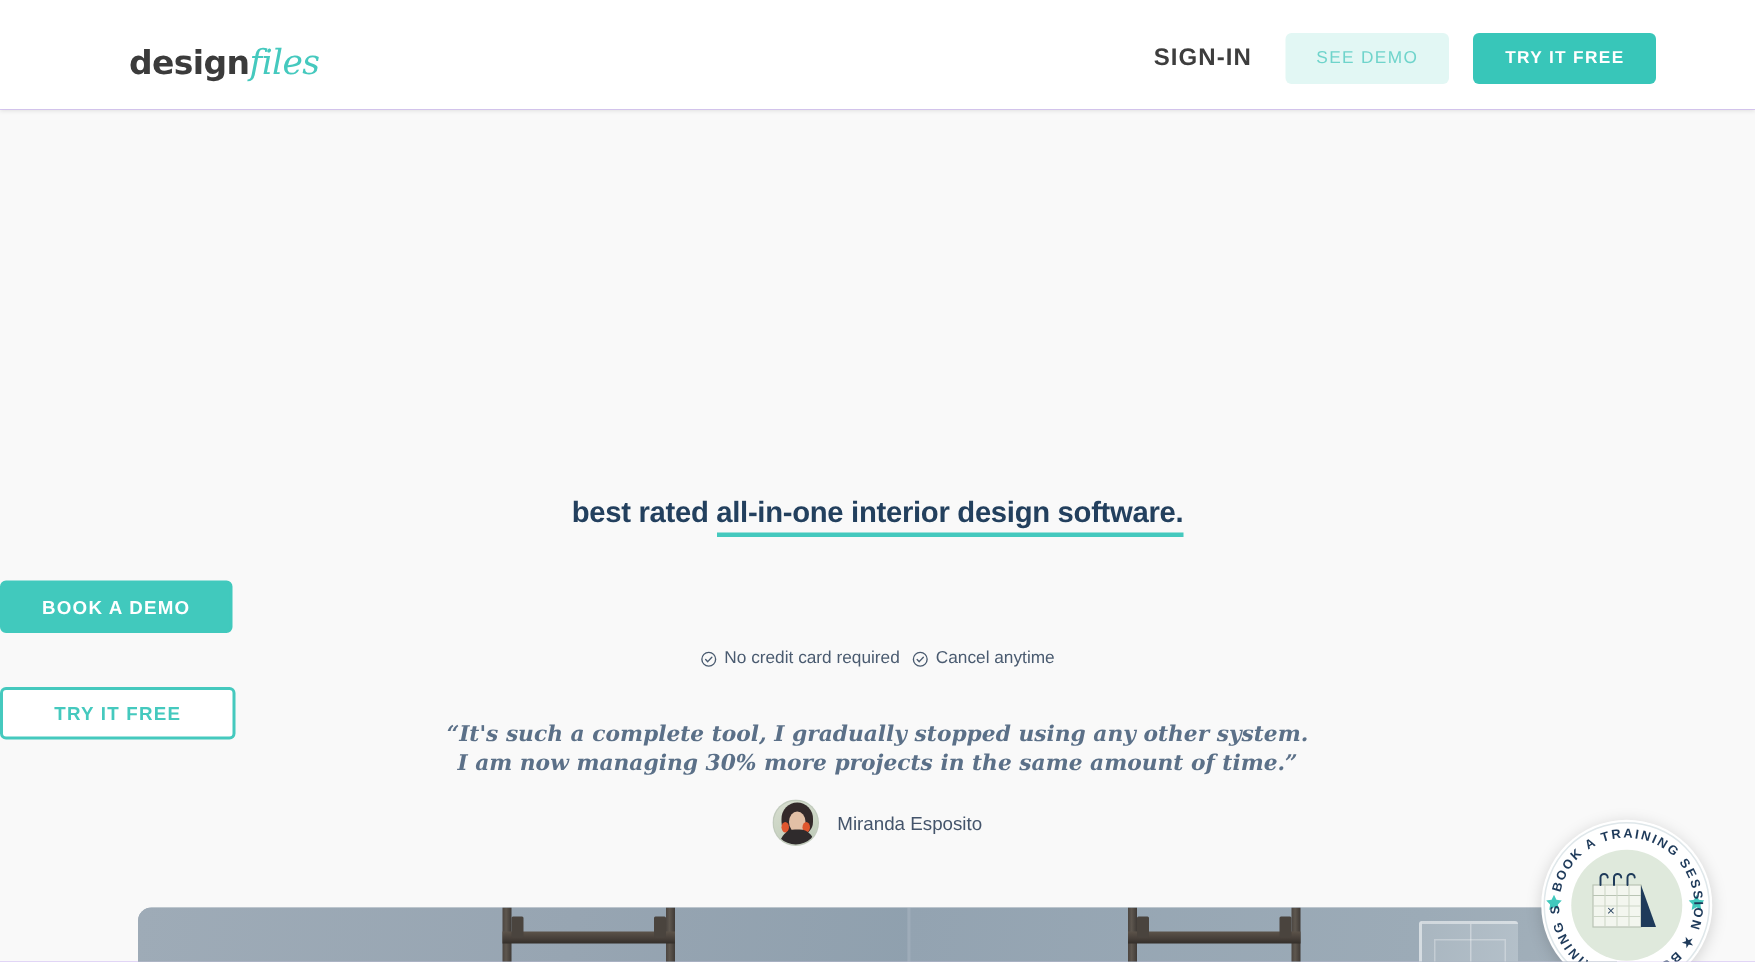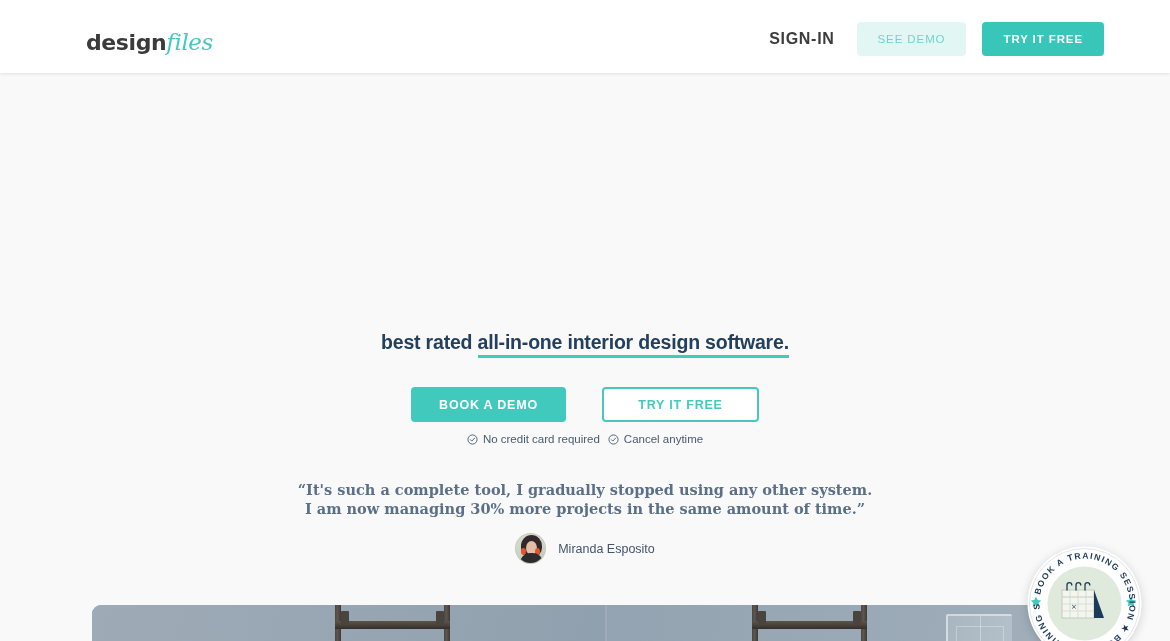--- a/index.html
+++ b/index.html
@@ -88,21 +88,21 @@
     letter-spacing: -0.2px;
   }
   .subhead .ul {
     border-bottom: 3px solid #45c9be;
     padding-bottom: 2px;
     margin-top: 45px;
   }
 
   .cta-row {
     position: absolute; top: 314px; left: 0; width: 1170px;
-    display: flex; justify-content: center; gap: 36px;
+    display: flex; justify-content: center; gap: 36px; flex-direction: column;
   }
   .btn-book-demo {
     background: #41c9bd; color: #ffffff;
     border: 2px solid #41c9bd; border-radius: 4px;
     height: 35px; width: 155px;
     font-size: 12.5px; font-weight: bold; letter-spacing: 0.8px;
     display: flex; align-items: center; justify-content: center;
     white-space: nowrap; cursor: pointer;
   }
   .btn-try-free-hero {
@@ -119,21 +119,21 @@
     display: flex; justify-content: center; align-items: center; gap: 8px;
     font-size: 11.5px; color: #4a5b70;
   }
   .assure { display: flex; align-items: center; gap: 5px; white-space: nowrap; }
   .assure svg { display: block; }
 
   .quote {
     position: absolute; top: 407px; left: 0; width: 1170px;
     text-align: center;
     font-family: "DejaVu Serif", serif;
-    font-weight: bold;
+    font-style: italic; font-weight: bold;
     font-size: 14.5px; line-height: 19px;
     color: #5b7088;
   }
   .quote-line { display: block; }
 
   .attribution {
     position: absolute; top: 460px; left: 0; width: 1170px;
     display: flex; justify-content: center; align-items: center; gap: 12px;
   }
   .avatar {

